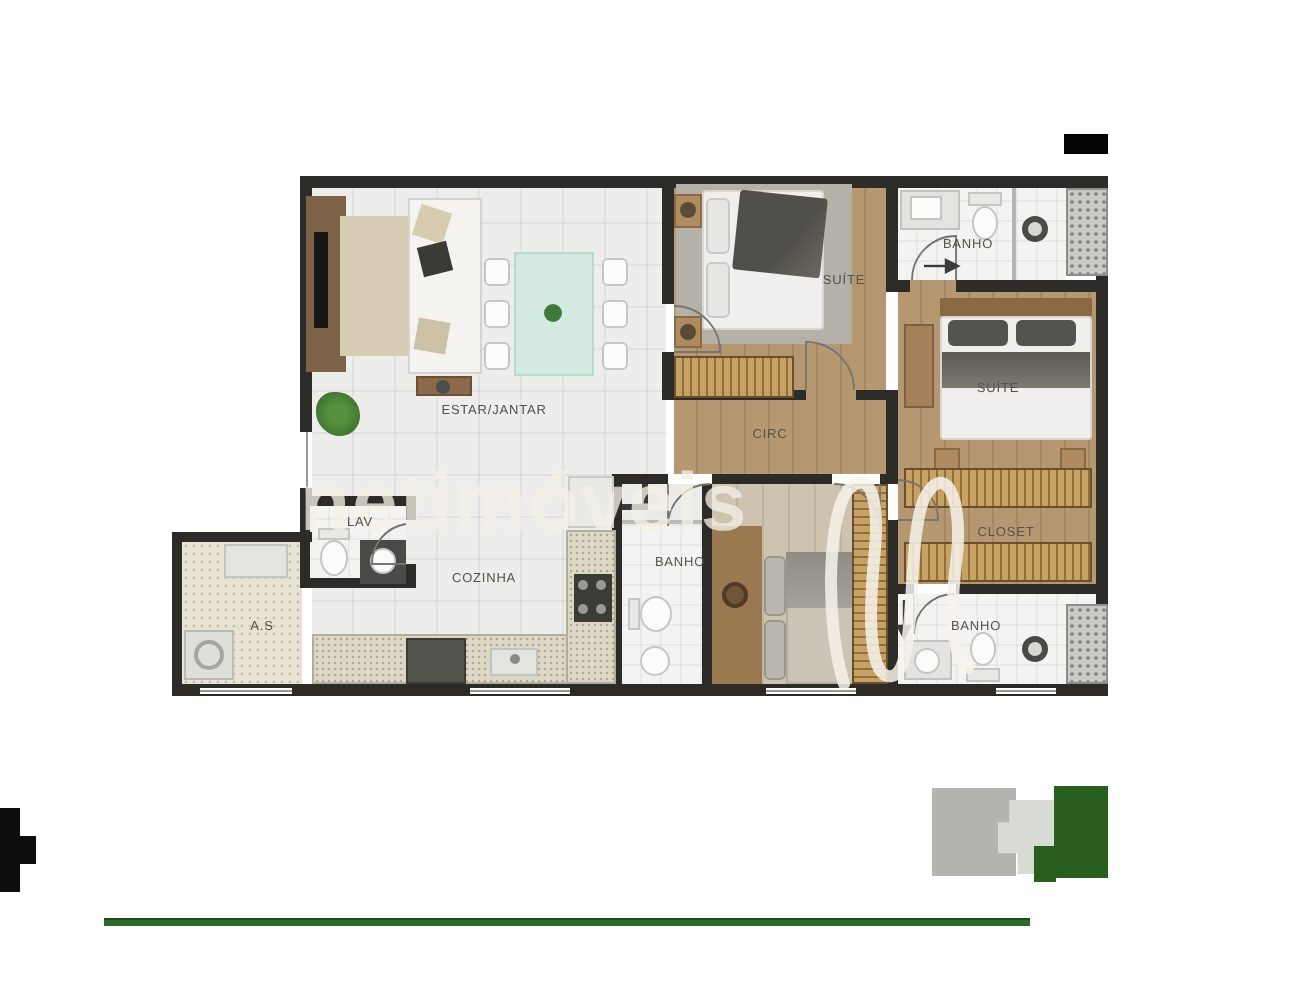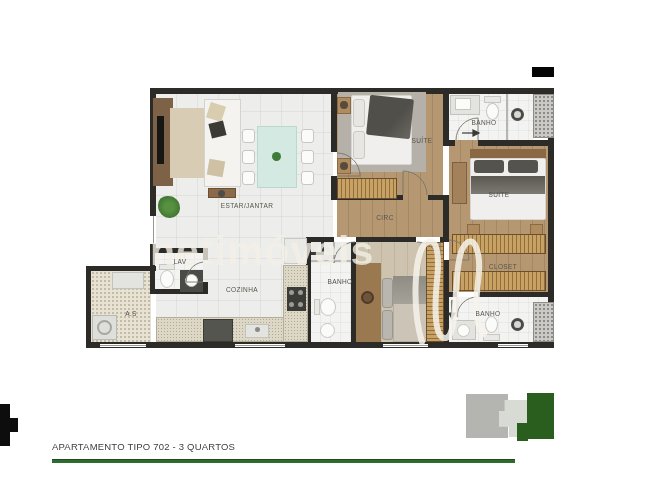--- a/index.html
+++ b/index.html
@@ -224,21 +224,20 @@
   <div class="label" style="left:462px;top:119px;width:44px;">BANHO</div>
   <div class="label" style="left:479px;top:191px;width:40px;">SUÍTE</div>
   <div class="label" style="left:370px;top:214px;width:30px;">CIRC</div>
   <div class="label" style="left:481px;top:263px;width:44px;">CLOSET</div>
   <div class="label" style="left:318px;top:278px;width:44px;">BANHO</div>
   <div class="label" style="left:466px;top:310px;width:44px;">BANHO</div>
   <div class="label" style="left:167px;top:258px;width:26px;">LAV</div>
   <div class="label" style="left:216px;top:286px;width:52px;">COZINHA</div>
   <div class="label" style="left:118px;top:310px;width:26px;">A.S</div>
 
-  <div id="footer-title">APARTAMENTO TIPO 702 - 3 QUARTOS</div>
   <div class="abs" style="left:52px;top:459px;width:463px;height:3px;background:#2e6b2e;border-top:1px solid #1e4d1e;"></div>
 
   <div class="abs" style="left:460px;top:390px;width:150px;height:56px;">
     <div class="abs" style="left:6px;top:4px;width:42px;height:44px;background:#b4b4b1;"></div>
     <div class="abs" style="left:39px;top:10px;width:28px;height:37px;background:#d8dbd4;
                 clip-path:polygon(0 0,100% 0,100% 100%,35% 100%,35% 72%,0 72%,0 30%,20% 30%,20% 0);"></div>
     <div class="abs" style="left:67px;top:3px;width:76px;height:46px;background:#2a5e1f;"></div>
     <div class="abs" style="left:57px;top:33px;width:11px;height:18px;background:#2a5e1f;"></div>
   </div>
 

